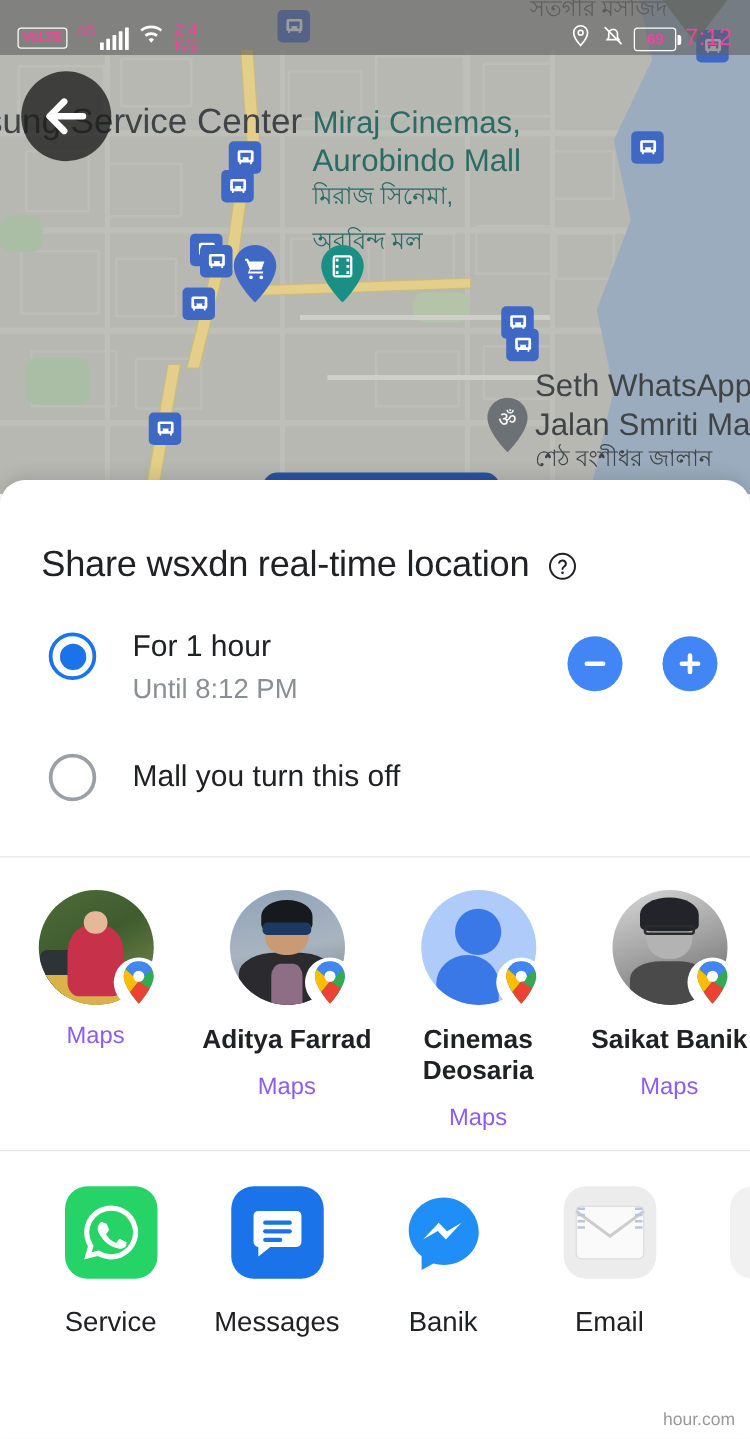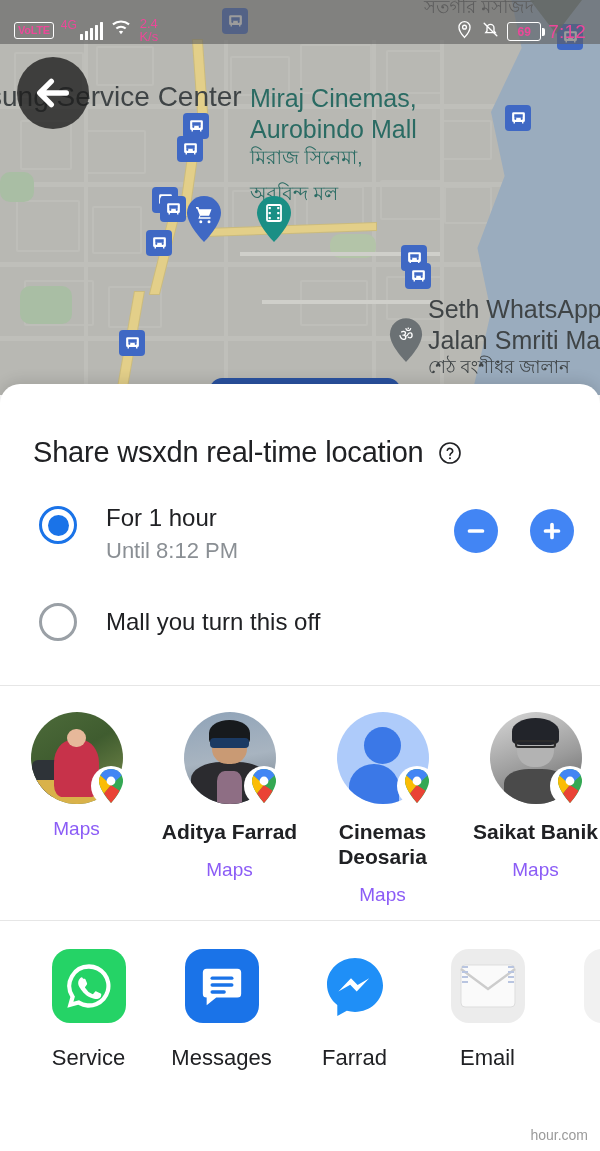--- a/index.html
+++ b/index.html
@@ -553,21 +553,21 @@
         <div class="app-name">Messages</div>
       </div>
 
       <div class="app">
         <div class="app-ic ic-chat">
           <svg viewBox="0 0 64 64">
             <path d="M32 4C16.5 4 4 15.8 4 30.4c0 8.3 4 15.7 10.3 20.5V62l9.5-5.2c2.6.7 5.3 1.1 8.2 1.1 15.5 0 28-11.8 28-26.4S47.5 4 32 4z" fill="#1f8ff7"></path>
             <path d="M15.4 37.6L28 24.2l6.6 6.8 11.6-6.8-12.5 13.4-6.5-6.8z" fill="#fff"></path>
           </svg>
         </div>
-        <div class="app-name">Farrad</div>
+        <div class="app-name">Banik</div>
       </div>
 
       <div class="app">
         <div class="app-ic ic-mail">
           <svg viewBox="0 0 56 44">
             <rect x="1" y="1" width="54" height="42" rx="4" fill="#fafafa" stroke="#ddd"></rect>
             <path d="M1 5l27 20L55 5" fill="none" stroke="#ccc" stroke-width="2.4"></path>
             <path d="M2 3l6 0M2 8l6 0M2 13l6 0M2 18l6 0M48 3l6 0M48 8l6 0M48 13l6 0M48 18l6 0" stroke="#b9c5e0" stroke-width="2"></path>
           </svg>
         </div>

